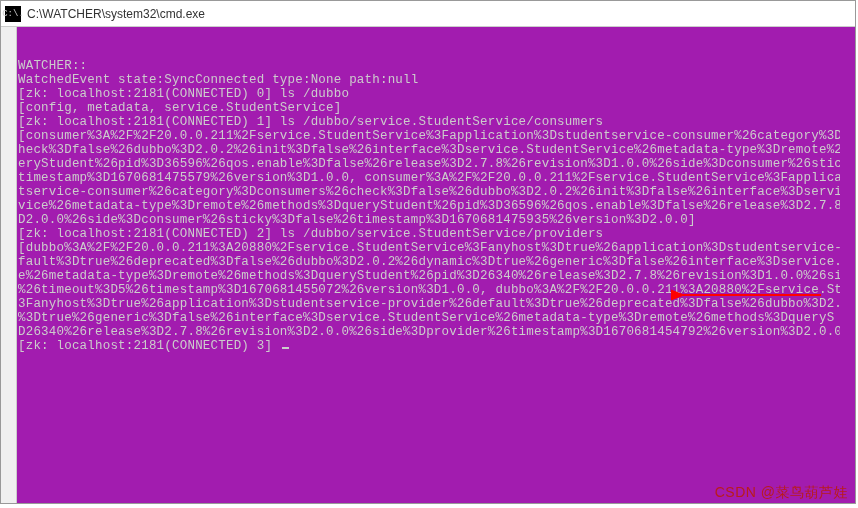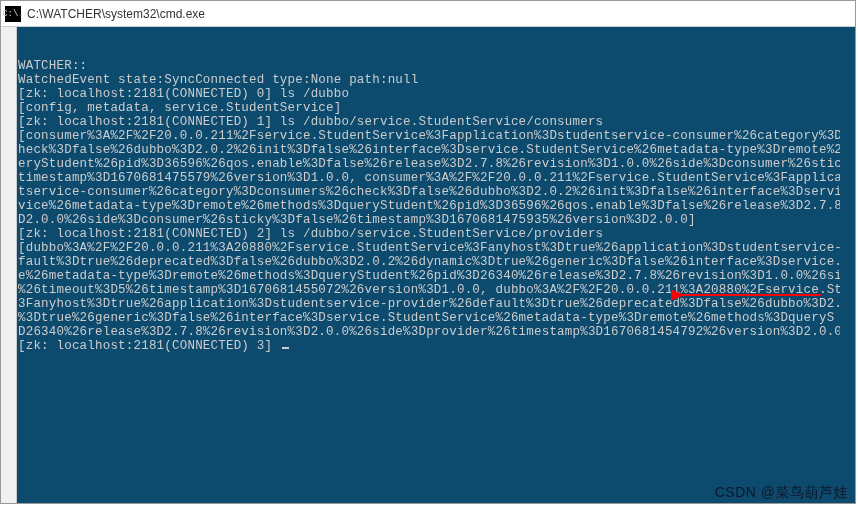--- a/index.html
+++ b/index.html
@@ -50,21 +50,21 @@
       overflow: hidden;
       background: #fff;
     }
     .scrollbar-gutter {
       width: 16px;
       background: #f0f0f0;
       border-right: 1px solid #ccc;
     }
     .terminal {
       flex: 1;
-      background: #0c4a6e;
+      background: #a21caf;
       color: #ccc;
       font-size: 12.5px;
       line-height: 14px;
       padding: 4px 15px 0 1px;
       font-family: "NSimSun","SimSun","Consolas","Courier New", monospace;
       white-space: pre;
       overflow: hidden;
       letter-spacing: 0.2px;
       position: relative;
     }
@@ -85,21 +85,21 @@
       left: 654px;
       top: 258px;
       pointer-events: none;
     }
     .watermark {
       position: absolute;
       right: 10px;
       bottom: 6px;
       font-family: "Microsoft YaHei", sans-serif;
       font-size: 14px;
-      color: #0f172a;
+      color: #b91c1c;
       letter-spacing: 0.5px;
     }
   </style>
 </head>
 <body>
 
 <div class="window">
   <div class="titlebar">
     <div class="icon">C:\.</div>
     <div class="title">C:\WATCHER\system32\cmd.exe</div>

